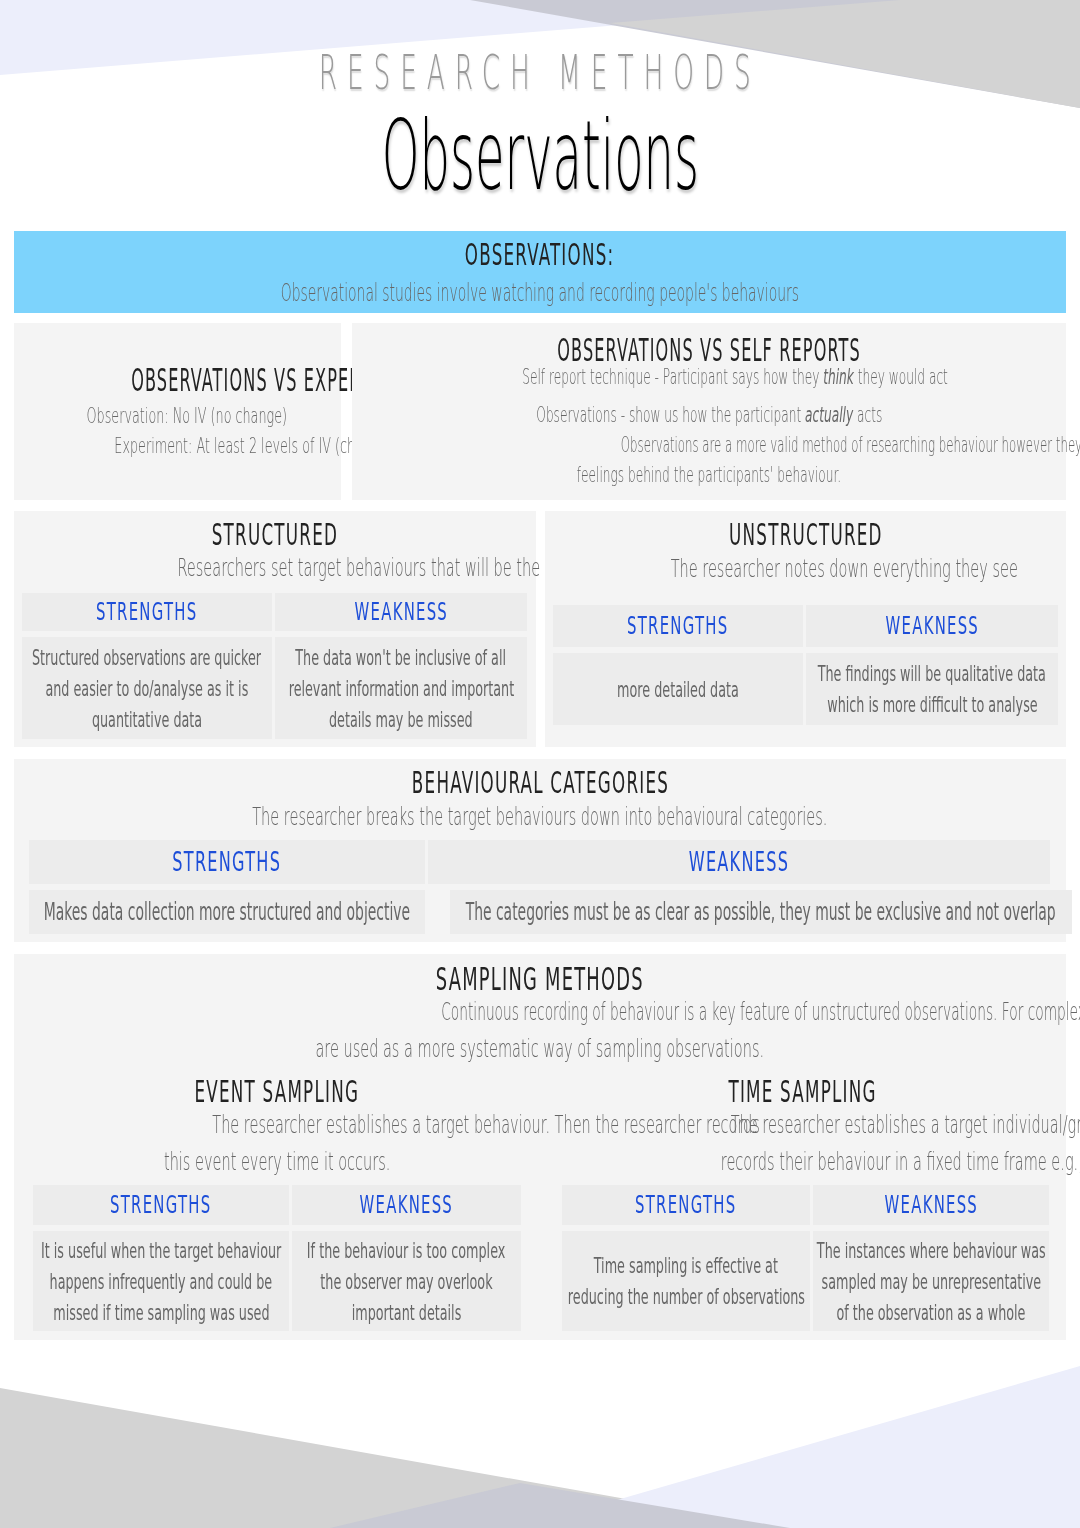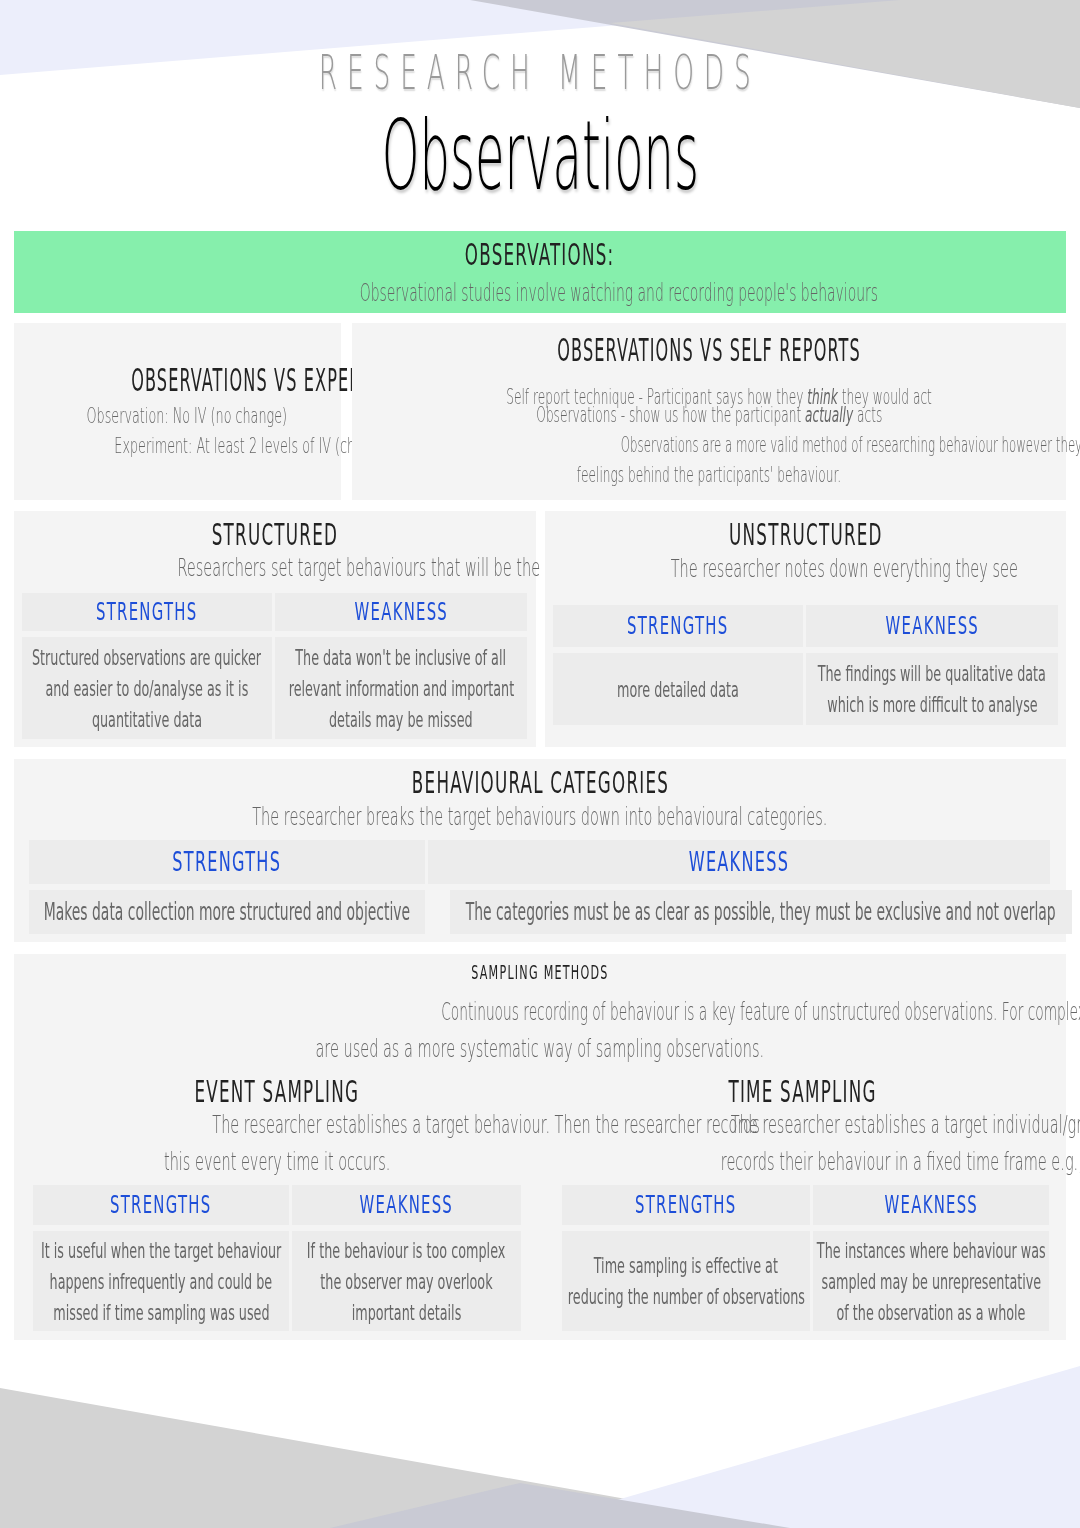--- a/index.html
+++ b/index.html
@@ -21,21 +21,21 @@
   .title-small .cond { transform: scaleX(0.55); }
   .title-big {
     position: absolute; left: 0; top: 100px; width: 1080px; text-align: center;
     font-family: "DejaVu Sans", sans-serif; font-weight: 200;
     font-size: 96px; color: #000000;
     text-shadow: 2px 3px 4px rgba(0,0,0,0.22);
   }
   .title-big .cond { transform: scaleX(0.50); }
 
   .box { position: absolute; background: #f4f4f4; }
-  .teal { background: #86efac; }
+  .teal { background: #7dd3fc; }
 
   .head {
     font-family: "DejaVu Sans Condensed", "DejaVu Sans", sans-serif; color: #222;
     letter-spacing: 2px; text-align: center; width: 100%; position: absolute; left: 0;
   }
   .head .cond { transform: scaleX(0.62); }
   .txt {
     color: #666; text-align: center; width: 100%; position: absolute; left: 0;
     font-weight: 300;
   }
@@ -61,32 +61,32 @@
   <polygon points="520,1483 790,1528 330,1528" fill="#c9cad4"></polygon>
 </svg>
 
 <div class="page">
 
   <div class="title-small"><span class="cond">RESEARCH METHODS</span></div>
   <div class="title-big"><span class="cond">Observations</span></div>
 
   <div class="box teal" style="left:14px;top:231px;width:1052px;height:82px;">
     <div class="head" style="top:6px;font-size:30px;"><span class="cond">OBSERVATIONS:</span></div>
-    <div class="txt" style="top:48px;font-size:24px;text-align:right;"><span class="cond">Observational studies involve watching and recording people's behaviours</span></div>
+    <div class="txt" style="top:48px;font-size:24px;"><span class="cond">Observational studies involve watching and recording people's behaviours</span></div>
   </div>
 
   <div class="box" style="left:14px;top:323px;width:327px;height:177px;">
     <div class="head" style="top:38px;font-size:32px;"><span class="cond" style="transform:scaleX(0.56)">OBSERVATIONS VS EXPERIMENTS</span></div>
     <div class="txt" style="top:80px;font-size:22px;"><span class="cond">Observation: No IV (no change)</span></div>
     <div class="txt" style="top:110px;font-size:22px;"><span class="cond">Experiment: At least 2 levels of IV (change)</span></div>
   </div>
 
   <div class="box" style="left:352px;top:323px;width:714px;height:177px;">
     <div class="head" style="top:8px;font-size:32px;"><span class="cond" style="transform:scaleX(0.56)">OBSERVATIONS VS SELF REPORTS</span></div>
-    <div class="txt" style="top:62px;font-size:21px;"><span class="cond"><span>Self report technique - Participant says how they </span><em>think</em><span> they would act</span></span></div>
+    <div class="txt" style="top:42px;font-size:21px;padding-left:16px;"><span class="cond"><span>Self report technique - Participant says how they </span><em>think</em><span> they would act</span></span></div>
     <div class="txt" style="top:80px;font-size:21px;"><span class="cond"><span>Observations -  show us how the participant </span><em>actually</em><span> acts</span></span></div>
     <div class="txt" style="top:110px;font-size:21px;"><span class="cond" style="transform:scaleX(0.56)">Observations are a more valid method of researching behaviour however they do not tell us about the thoughts and</span></div>
     <div class="txt" style="top:140px;font-size:21px;"><span class="cond">feelings behind the participants' behaviour.</span></div>
   </div>
 
   <div class="box" style="left:14px;top:511px;width:522px;height:236px;">
     <div class="head" style="top:6px;font-size:30px;"><span class="cond">STRUCTURED</span></div>
     <div class="txt" style="top:42px;font-size:25px;"><span class="cond">Researchers set target behaviours that will be the main focus.</span></div>
     <div class="cell h" style="left:8px;top:82px;width:250px;height:38px;font-size:24px;">
         <span class="cond">STRENGTHS</span>
@@ -135,21 +135,21 @@
       </div>
     <div class="cell b" style="left:15px;top:131px;width:396px;height:44px;font-size:24px;justify-content:center;">
         <span class="line"><span class="cond">Makes data collection more structured and objective</span></span>
       </div>
     <div class="cell b" style="left:436px;top:131px;width:622px;height:44px;font-size:24px;">
         <span class="line"><span class="cond">The categories must be as clear as possible, they must be exclusive and not overlap</span></span>
       </div>
   </div>
 
   <div class="box" style="left:14px;top:954px;width:1052px;height:386px;">
-    <div class="head" style="top:6px;font-size:20px;"><span class="cond">SAMPLING METHODS</span></div>
+    <div class="head" style="top:6px;font-size:32px;"><span class="cond">SAMPLING METHODS</span></div>
     <div class="txt" style="top:43px;font-size:25px;"><span class="cond" style="transform:scaleX(0.55)">Continuous recording of behaviour is a key feature of unstructured observations. For complex behaviours this isn't practical, so structured observations</span></div>
     <div class="txt" style="top:80px;font-size:25px;"><span class="cond">are used as a more systematic way of sampling observations.</span></div>
 
     <div style="position:absolute;left:0;top:0;width:526px;height:386px;">
       <div class="head" style="top:120px;font-size:30px;"><span class="cond">EVENT SAMPLING</span></div>
       <div class="txt" style="top:156px;font-size:25px;"><span class="cond">The researcher establishes a target behaviour. Then the researcher records</span></div>
       <div class="txt" style="top:193px;font-size:25px;"><span class="cond">this event every time it occurs.</span></div>
       <div class="cell h" style="left:19px;top:231px;width:256px;height:40px;font-size:24px;">
           <span class="cond">STRENGTHS</span>
         </div>

